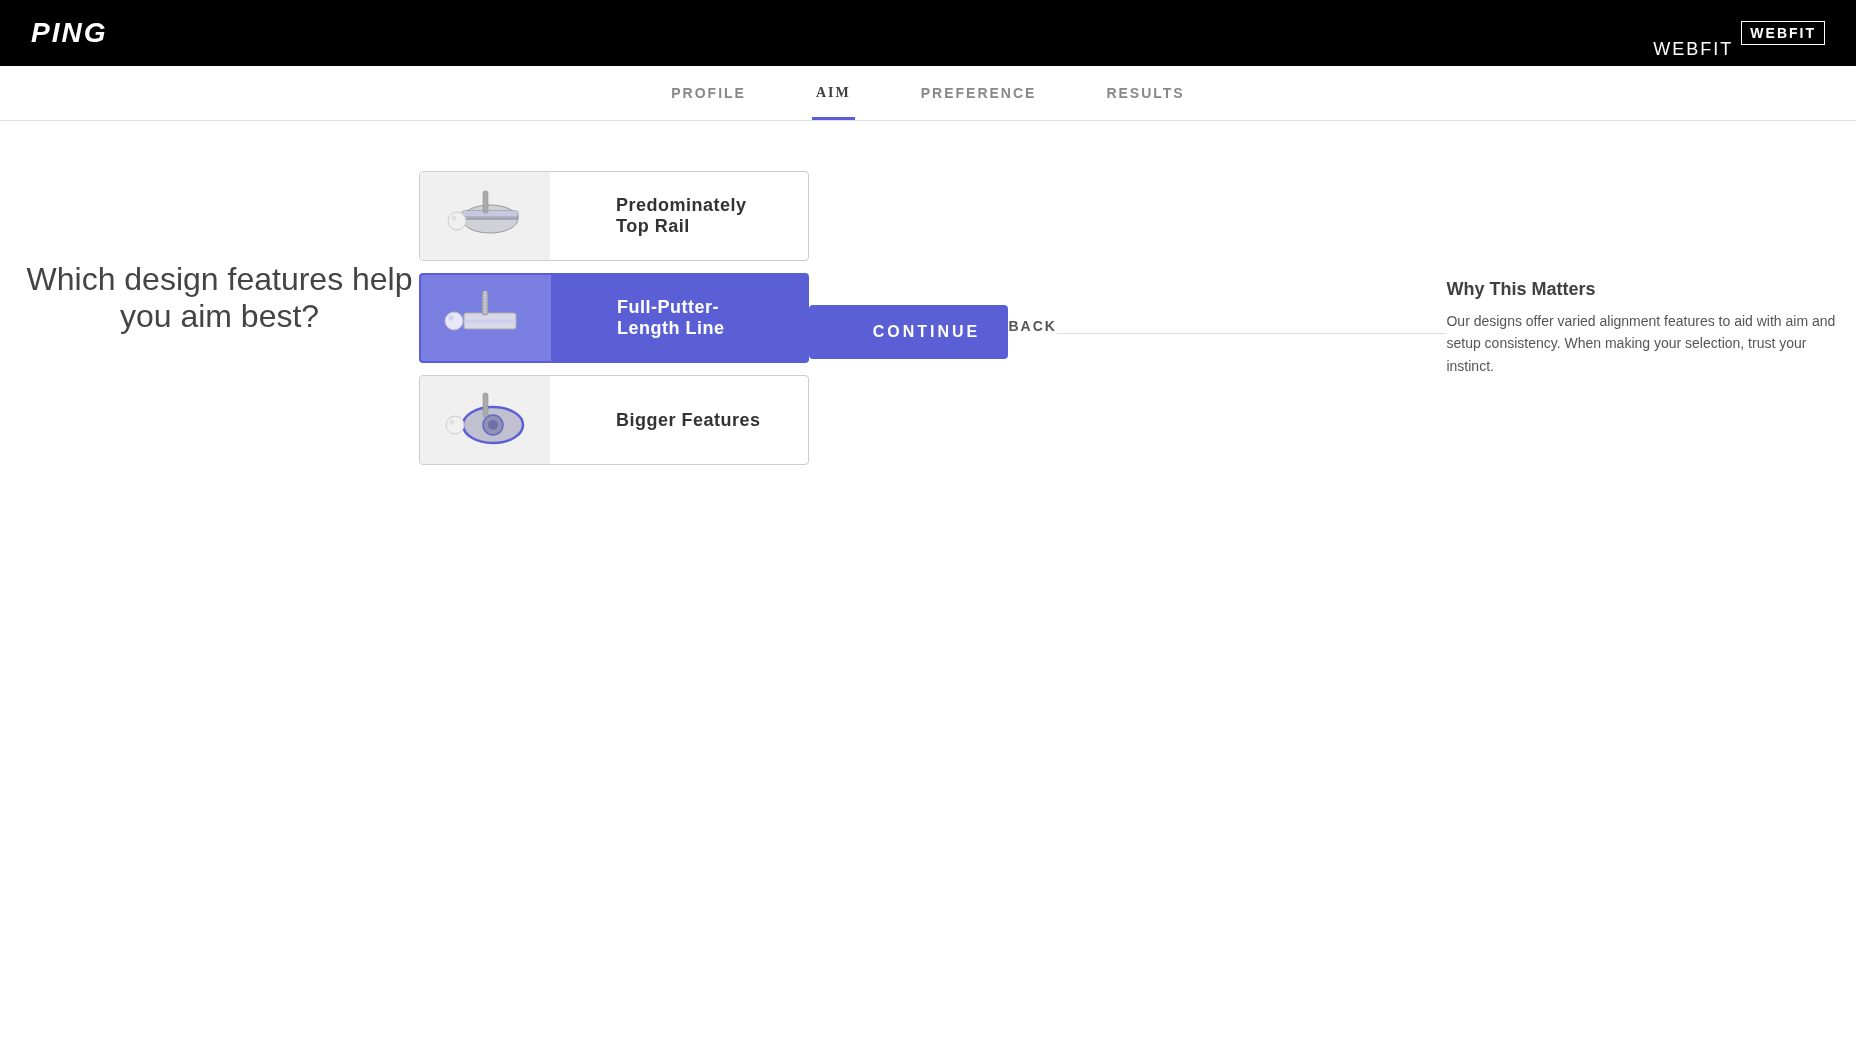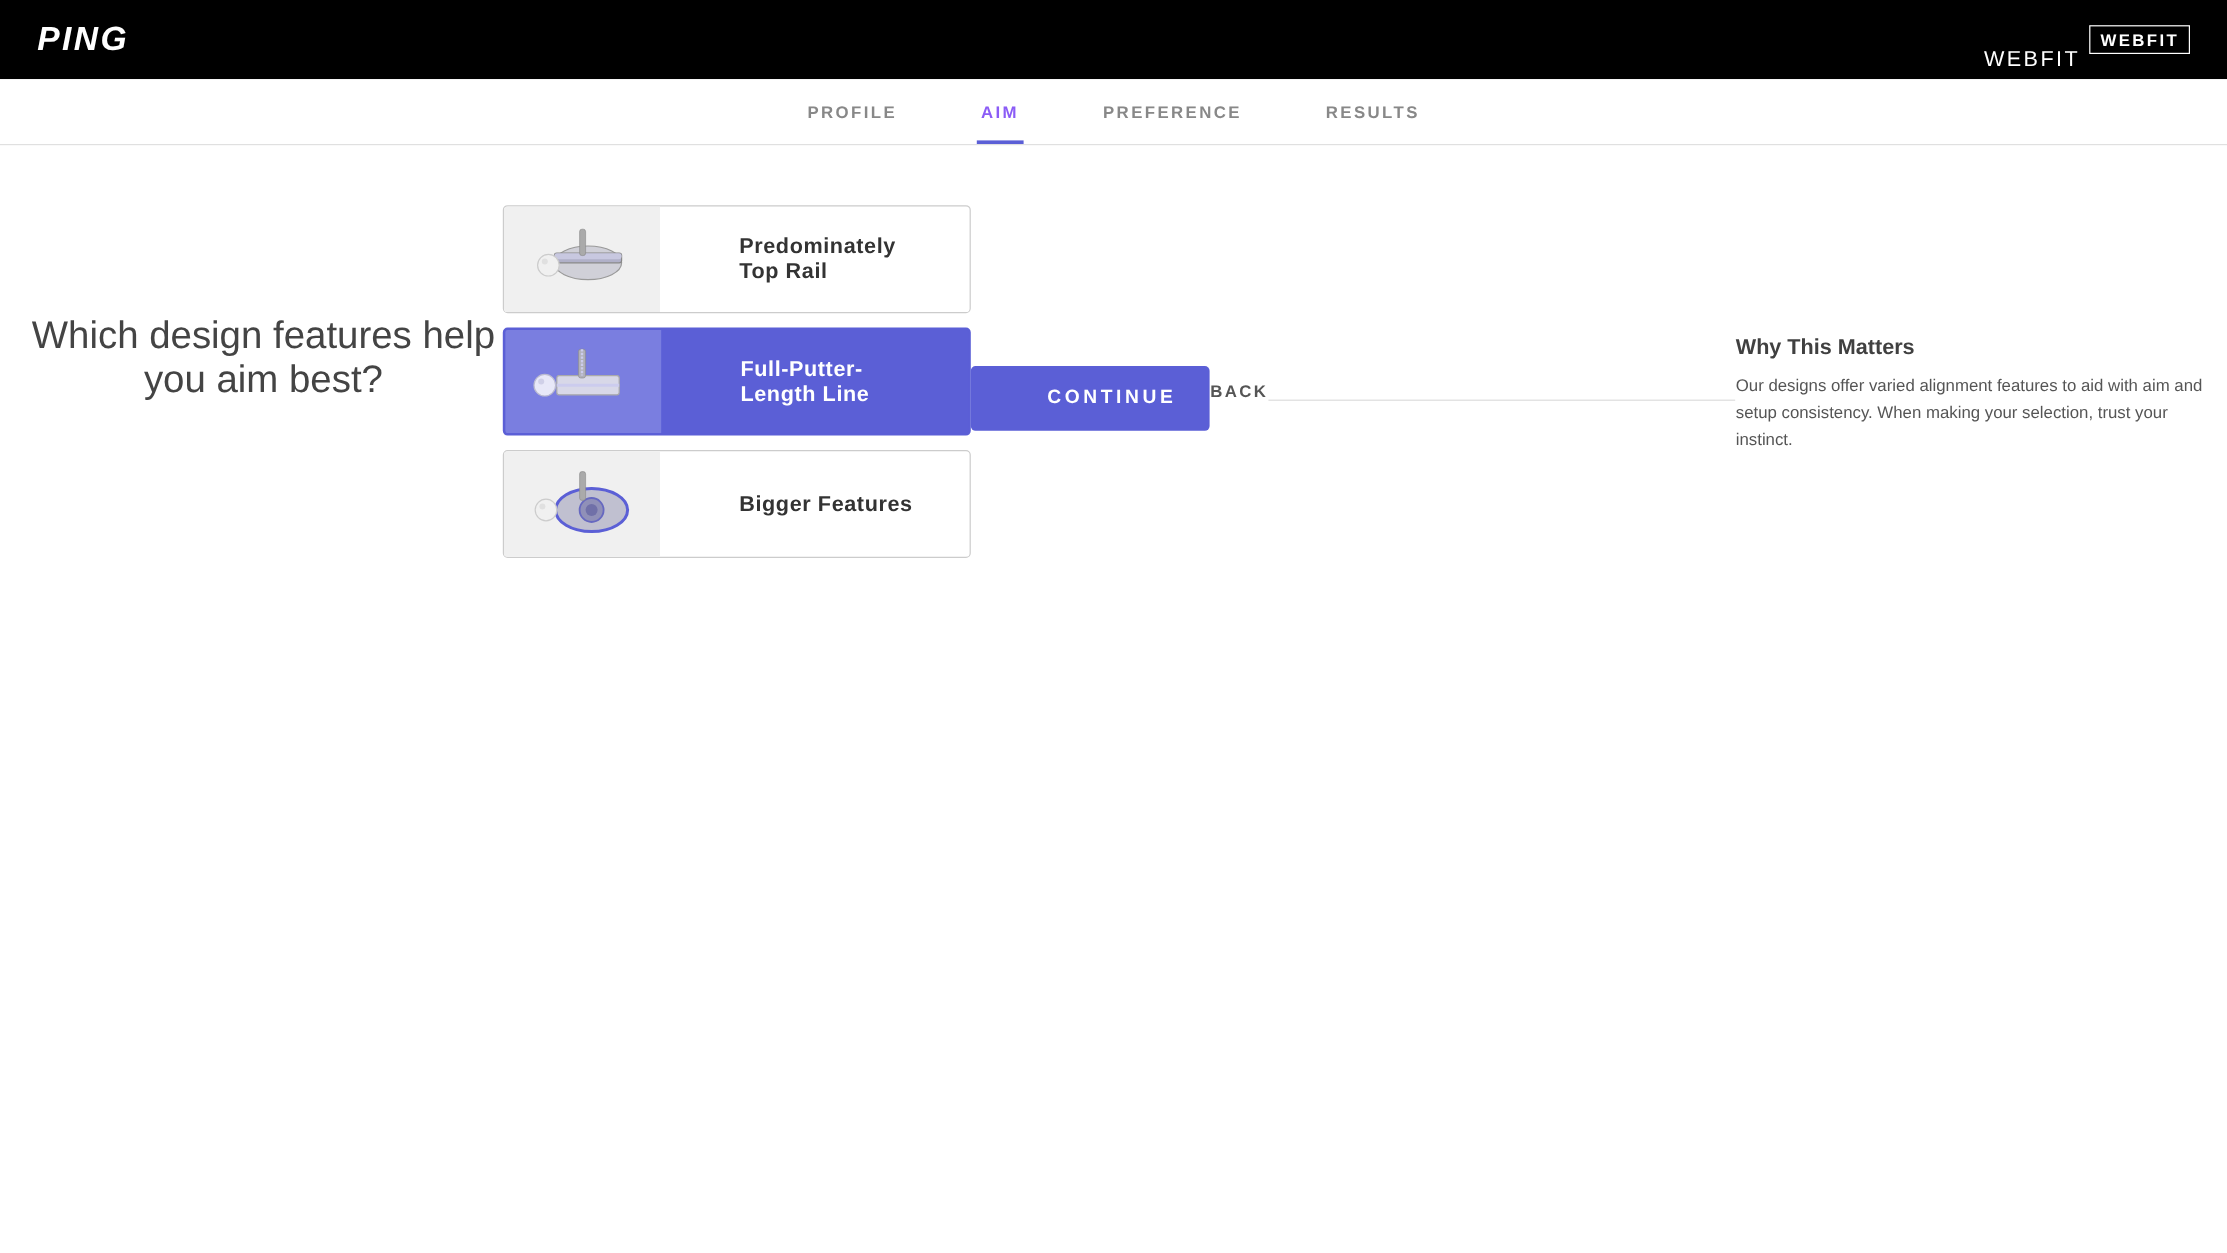--- a/index.html
+++ b/index.html
@@ -74,21 +74,22 @@
       letter-spacing: 2px;
       cursor: pointer;
       padding: 0 4px;
       height: 100%;
       display: flex;
       align-items: center;
       position: relative;
     }
 
     .nav-item.active {
-      color: #8b5cf6;
+      color: #404040;
+      font-family: Liberation Serif, serif;
     }
 
     .nav-item.active::after {
       content: '';
       position: absolute;
       bottom: 0;
       left: 0;
       right: 0;
       height: 3px;
       background: #5b5fd6;

